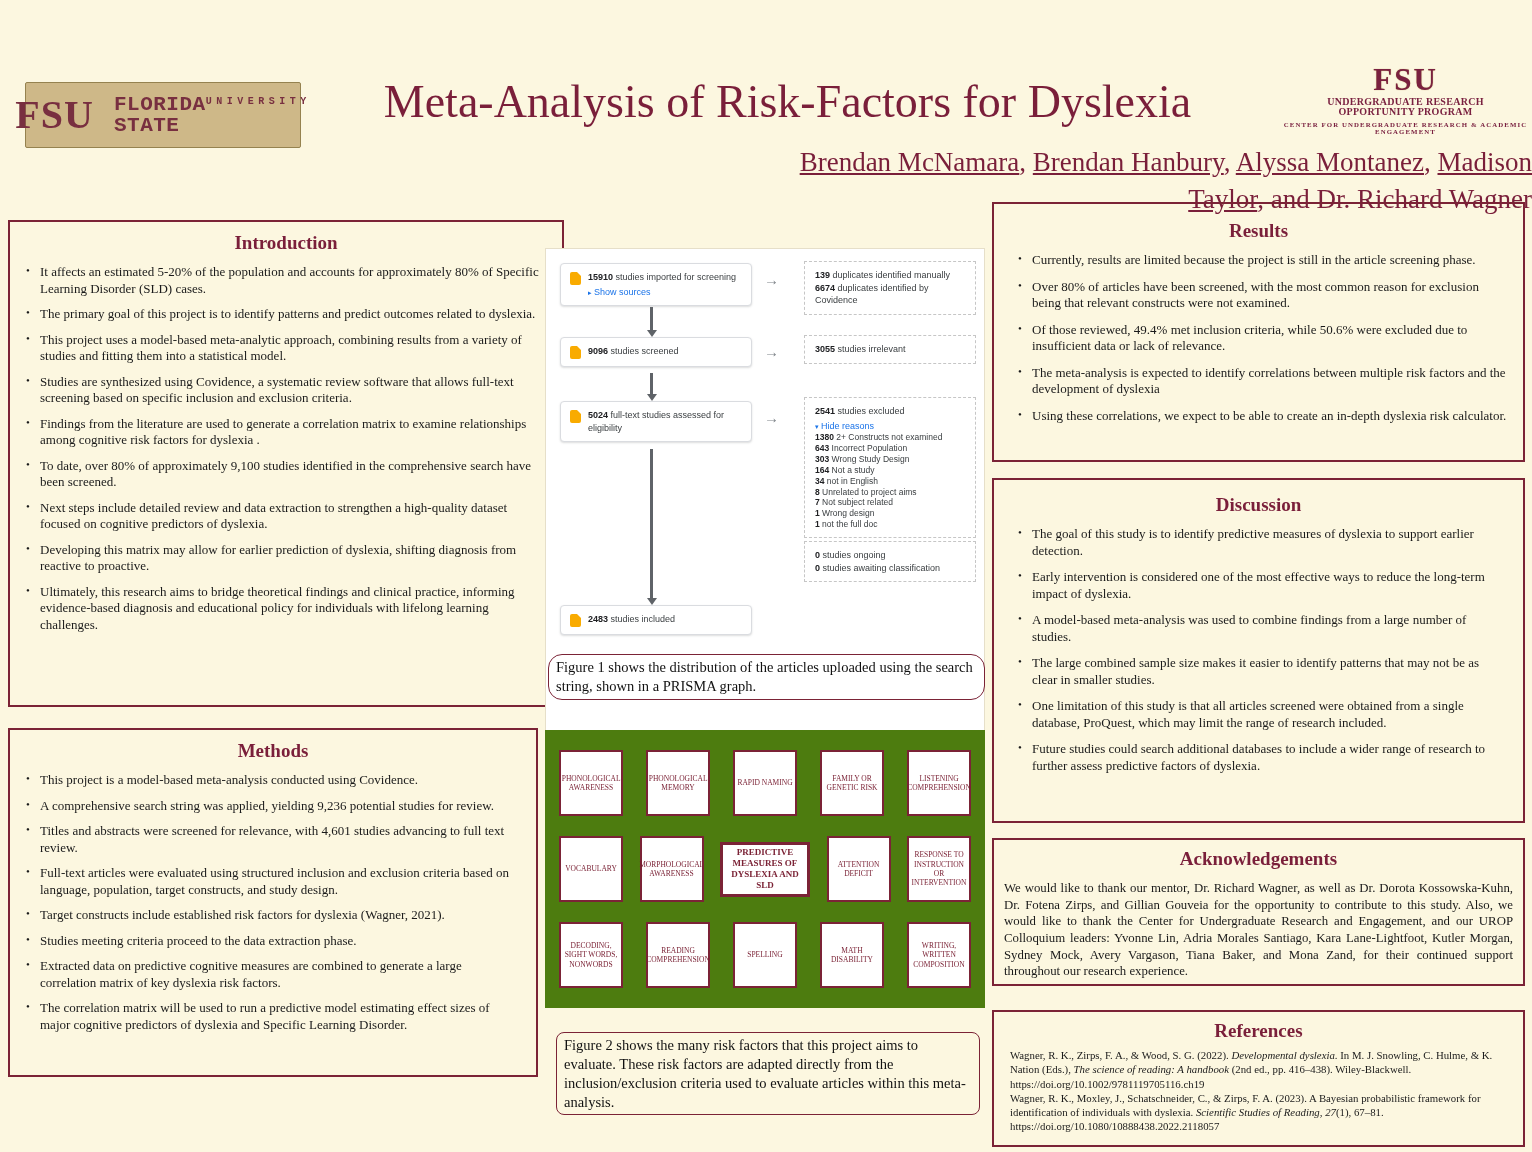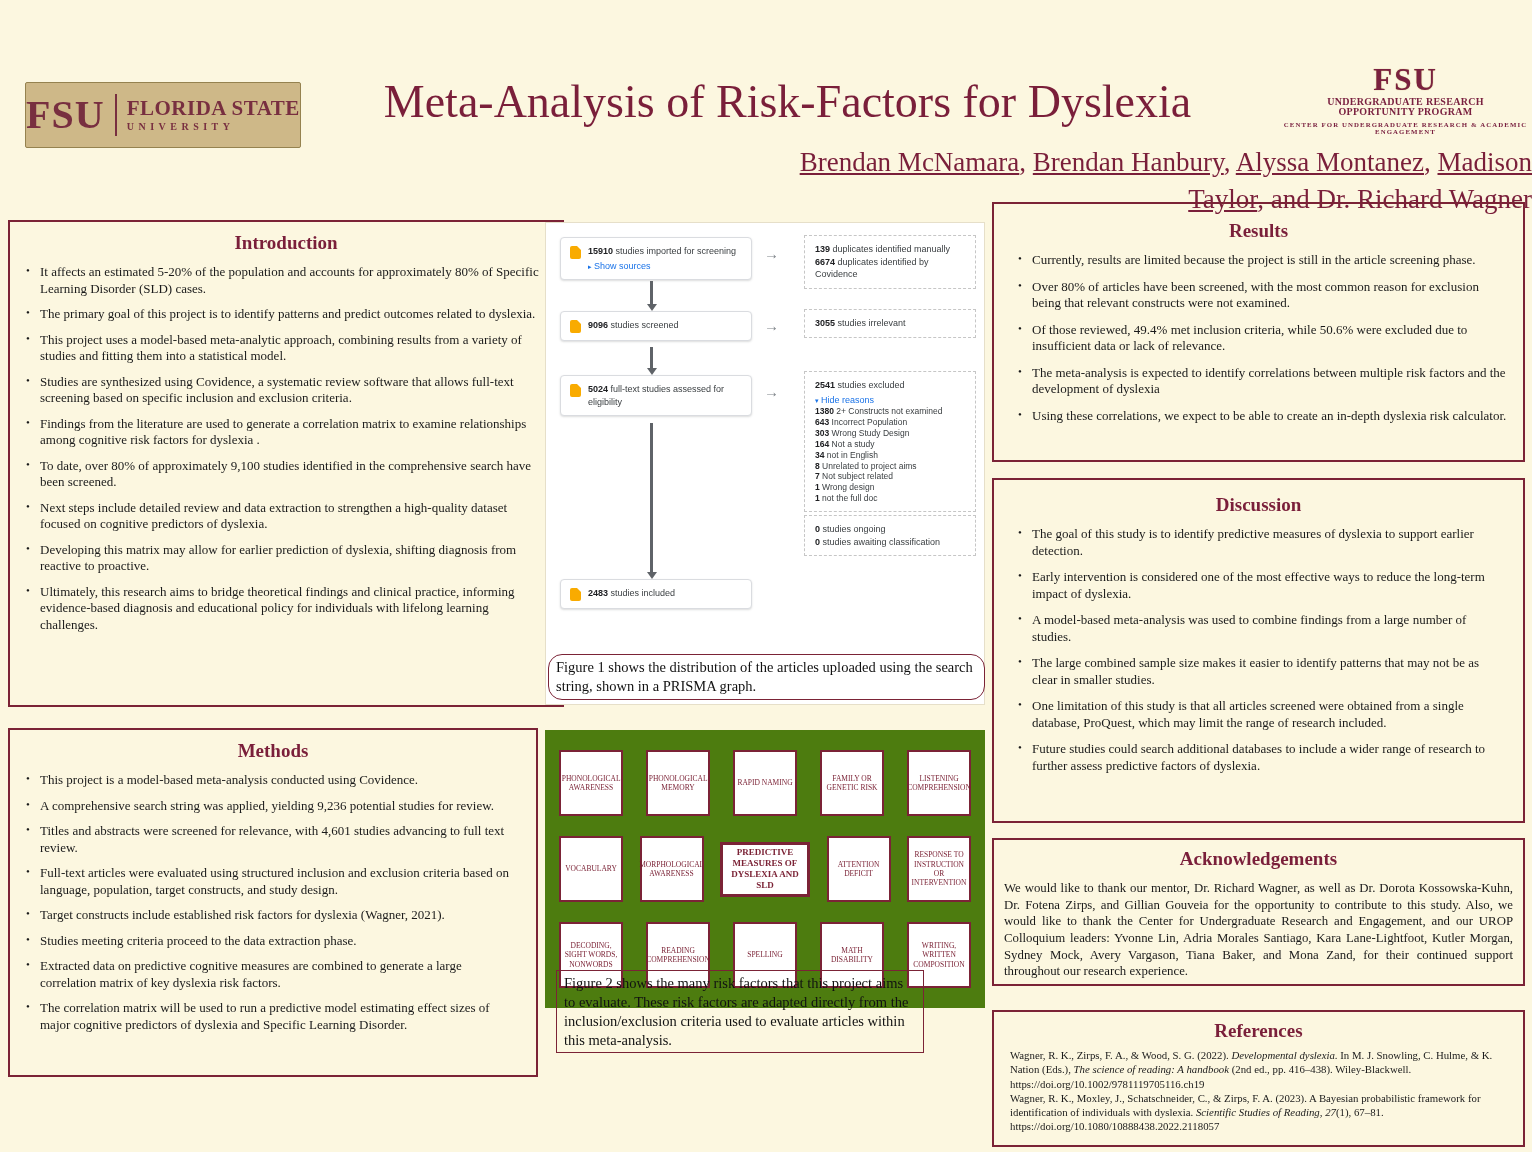--- a/index.html
+++ b/index.html
@@ -14,21 +14,21 @@
   .abs { position:absolute; }
 
   
   .fsu-logo {
     left:25px; top:82px; width:276px; height:66px;
     background:#CEB888; border:1px solid #95824f; border-radius:2px;
     display:flex; align-items:center; justify-content:center; gap:10px;
   }
   .fsu-acronym { font-size:40px; font-weight:bold; color:#782F40; letter-spacing:1px; line-height:1; }
   .fsu-divider { width:2px; height:42px; background:#782F40; }
-  .fsu-wordmark { display:flex; flex-direction:column; line-height:1; }
+  .fsu-wordmark { display:flex; flex-direction:row; line-height:1;font-family:Liberation Mono, monospace; }
   .fsu-top { font-size:21px; font-weight:bold; color:#782F40; letter-spacing:0.5px; }
   .fsu-bottom { font-size:10px; font-weight:bold; color:#782F40; letter-spacing:4.5px; margin-top:3px; }
 
   .page-title {
     left:300px; top:74px; width:975px; text-align:center;
     font-size:46px; color:#7A1F3A; line-height:1.2; white-space:nowrap;
   }
 
   .urop-logo { left:1283px; top:64px; width:245px; text-align:center; color:#7A2140; line-height:1.05; }
   .urop-acronym { font-size:31px; font-weight:bold; letter-spacing:2px; text-shadow:0 0 1px #b89a5a; }
@@ -51,39 +51,39 @@
   #results .bullets li, #discussion .bullets li { margin-bottom:10px; }
   #discussion { left:992px; top:478px; width:533px; height:345px; padding-top:14px; }
   #discussion .bullets { margin-left:22px; }
   #ack  { left:992px; top:838px; width:533px; height:148px; padding:8px 10px; }
   .ack-text { font-size:12.8px; line-height:1.3; text-align:justify; }
   #refs { left:992px; top:1010px; width:533px; height:137px; padding:8px 16px; }
   #refs .panel-title { margin-bottom:6px; }
   .ref-entry { font-size:10.8px; line-height:1.32; }
 
   
-  #fig1 { left:545px; top:222px; width:440px; height:483px; background:#ffffff; border:1px solid #e6dfc9; }
+  #fig1 { left:545px; top:248px; width:440px; height:483px; background:#ffffff; border:1px solid #e6dfc9; }
   .prisma { position:relative; width:100%; height:100%; font-family:"Liberation Sans", sans-serif; }
   .pbox { position:absolute; background:#fff; font-size:9px; color:#3c4043; line-height:1.4; }
   .lbox { border:1px solid #dadce0; border-radius:4px; box-shadow:0 1px 2px rgba(60,64,67,.18); padding:7px 9px; display:flex; gap:7px; align-items:flex-start; }
   .dbox { border:1px dashed #c6c6c6; padding:7px 10px; }
   .pbox b { font-weight:bold; color:#202124; }
   .plink { color:#1a73e8; margin-top:2px; cursor:pointer; }
   .plink .tri { font-size:7px; }
   .rline { font-size:8.5px; line-height:1.28; }
   .doc-icon { width:11px; height:13px; background:#F9AB00; border-radius:2px; position:relative; flex:none; margin-top:1px; }
   .doc-icon::after { content:""; position:absolute; top:0; right:0; border-style:solid; border-width:0 4px 4px 0; border-color:transparent #fff transparent transparent; }
   .harrow { position:absolute; color:#80868b; font-size:15px; font-family:"Liberation Sans",sans-serif; }
   .varrow { position:absolute; width:3px; background:#5f6368; }
   .varrow::after { content:""; position:absolute; left:50%; transform:translateX(-50%); bottom:-6px; width:0; height:0; border:5px solid transparent; border-top:7px solid #5f6368; border-bottom:none; }
 
   
   .caption { border:1.5px solid #7B2336; padding:3px 7px; font-size:14.5px; line-height:1.3; color:#111; }
   #cap1 { left:548px; top:654px; width:437px;border-radius:14px; }
-  #cap2 { left:556px; top:970px; width:368px; }
+  #cap2 { left:556px; top:1032px; width:424px;border-radius:8px; }
 
   
   #fig2 { left:545px; top:730px; width:440px; height:278px; background:#4d7c0f; display:flex; flex-direction:column; justify-content:space-evenly; padding:0 14px; }
   .f2-row { display:flex; justify-content:space-between; align-items:center; }
   .f2-cell {
     width:64px; min-height:66px; background:#fff; border:2px solid #7B2336;
     display:flex; align-items:center; justify-content:center; text-align:center;
     font-size:7.5px; color:#7B2336; padding:2px; line-height:1.25;
   }
   .f2-center { width:90px; min-height:48px; border-width:3px; font-weight:bold; font-size:9px; }

